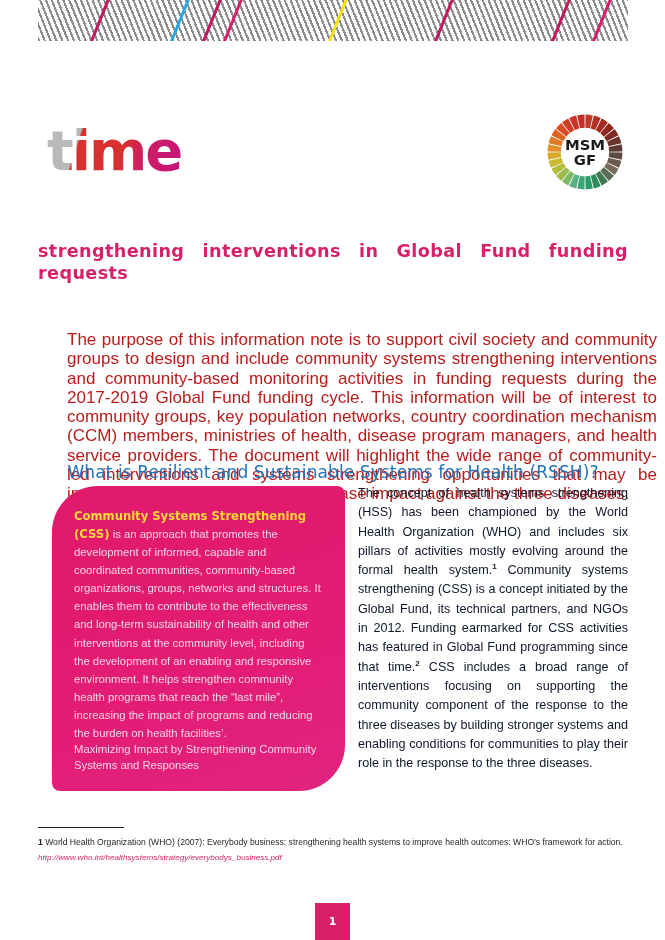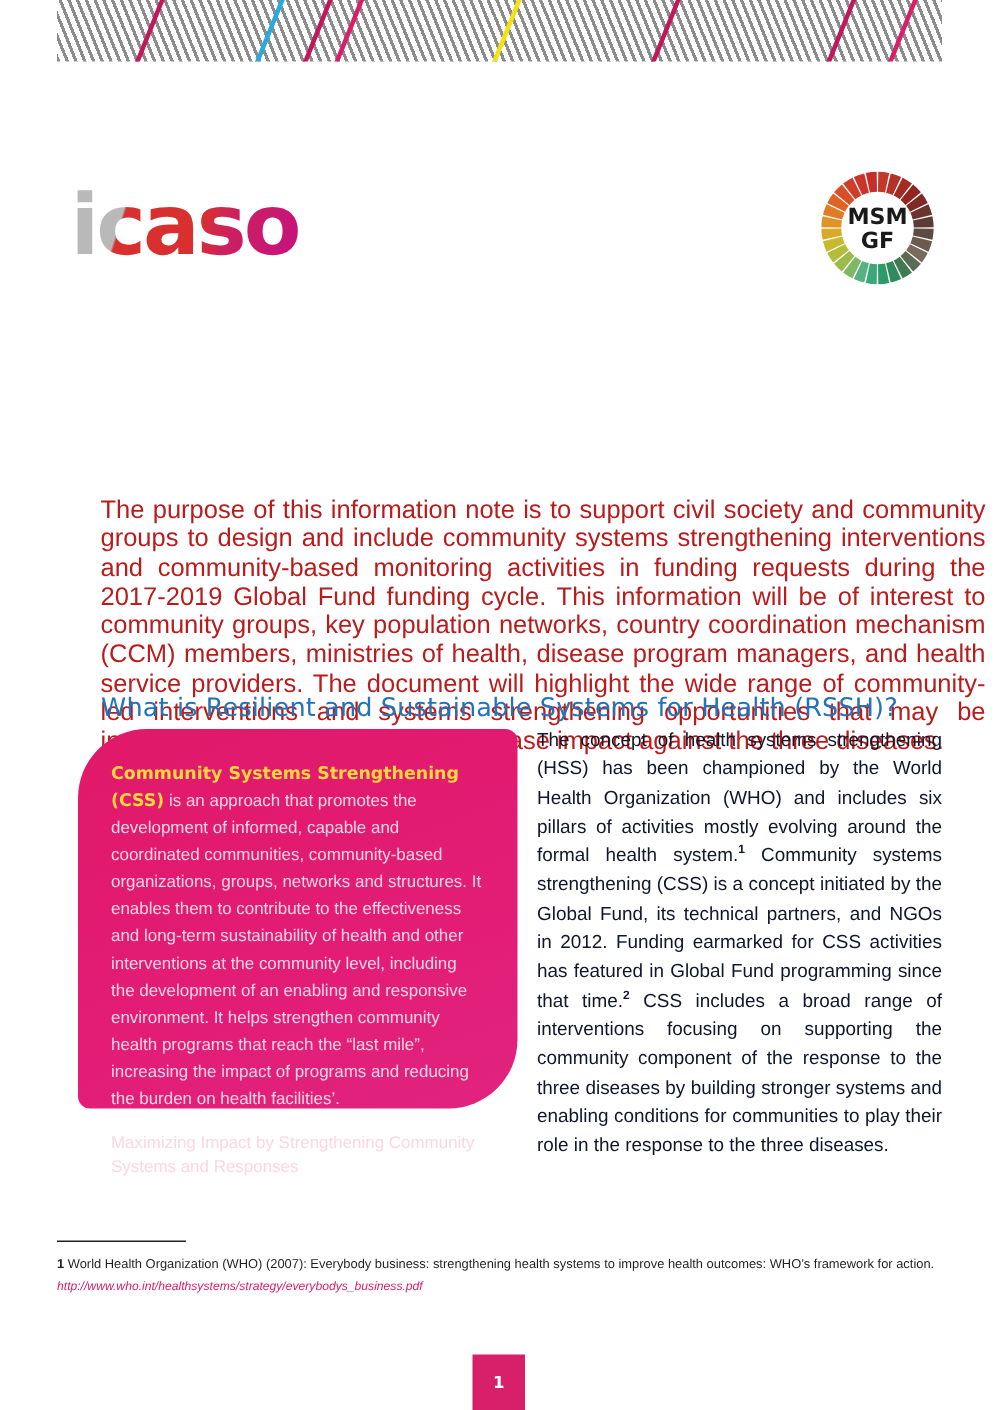--- a/index.html
+++ b/index.html
@@ -91,21 +91,21 @@
     font-weight: 400;
     font-size: 17px;
     color: #2273b8;
     letter-spacing: 0.1px;
     text-align: center;
   }
 
   
   .callout {
     position: absolute;
-    left: 52px; top: 486px; width: 293px; height: 253px;
+    left: 52px; top: 486px; width: 293px; height: 305px;
     background: #e5196c;
     background: linear-gradient(160deg, #e01969 0%, #e31c76 60%, #e0247f 100%);
     border-radius: 46px 8px 46px 8px;
     padding: 20px 22px 32px 22px;
   }
   .callout-heading {
     color: #ffd93b;
     font-family: "DejaVu Sans", sans-serif;
     font-weight: 700;
     font-size: 11.6px;
@@ -115,21 +115,20 @@
   .callout-body {
     color: #fbd6e4;
     font-size: 11.3px;
     line-height: 16.1px;
     display: inline;
   }
   .callout-source {
     color: #fbd6e4;
     font-size: 11.3px;
     line-height: 16.1px;
-    margin-top: 13px;
   }
   .callout-url {
     color: #f7b9d2;
     font-size: 8.3px;
     line-height: 13px;
     font-style: italic;
     margin-top: 6px;
     word-break: break-all;
   }
 
@@ -191,21 +190,21 @@
     <div class="stripe-accent" style="background: rgb(194, 24, 91); left: 172px;"></div>
     <div class="stripe-accent" style="background: rgb(216, 31, 106); left: 193px;"></div>
     <div class="stripe-accent" style="background: rgb(244, 225, 20); left: 298px;"></div>
     <div class="stripe-accent" style="background: rgb(194, 24, 91); left: 404px;"></div>
     <div class="stripe-accent" style="background: rgb(194, 24, 91); left: 521px;"></div>
     <div class="stripe-accent" style="background: rgb(216, 31, 106); left: 562px;"></div>
     <div class="stripe-accent" style="background: rgb(41, 169, 225); left: 600px;"></div>
   </div>
 
 <div class="logo-row">
-  <div class="icaso-logo">icaso</div>
+  <div class="icaso-logo">time</div>
 
   <div class="msmgf-logo">
     <svg width="78" height="78" viewBox="0 0 100 100" aria-hidden="true">
       <g id="msmgf-ring">
           <path d="M50.43,19.00L50.67,2.00A48,48 0 0 1 60.03,3.06L56.48,19.68A31,31 0 0 0 50.43,19.00Z" fill="#c0392b"></path>
           <path d="M57.32,19.88L61.33,3.36A48,48 0 0 1 70.22,6.47L63.06,21.88A31,31 0 0 0 57.32,19.88Z" fill="#b53228"></path>
           <path d="M63.84,22.26L71.43,7.05A48,48 0 0 1 79.40,12.06L68.99,25.50A31,31 0 0 0 63.84,22.26Z" fill="#a42a22"></path>
           <path d="M69.66,26.04L80.45,12.89A48,48 0 0 1 87.11,19.55L73.96,30.34A31,31 0 0 0 69.66,26.04Z" fill="#932520"></path>
           <path d="M74.50,31.01L87.94,20.60A48,48 0 0 1 92.95,28.57L77.74,36.16A31,31 0 0 0 74.50,31.01Z" fill="#7e2a25"></path>
           <path d="M78.12,36.94L93.53,29.78A48,48 0 0 1 96.64,38.67L80.12,42.68A31,31 0 0 0 78.12,36.94Z" fill="#6b332e"></path>
@@ -233,20 +232,21 @@
           <path d="M43.52,19.68L39.97,3.06A48,48 0 0 1 49.33,2.00L49.57,19.00A31,31 0 0 0 43.52,19.68Z" fill="#c52e2a"></path>
         </g>
       <circle cx="50" cy="50" r="30" fill="#ffffff"></circle>
       <text x="50" y="47" text-anchor="middle" font-family="DejaVu Sans, sans-serif" font-weight="700" font-size="19" fill="#1a1a1a">MSM</text>
       <text x="50" y="67" text-anchor="middle" font-family="DejaVu Sans, sans-serif" font-weight="700" font-size="19" fill="#1a1a1a">GF</text>
     </svg>
   </div>
 </div>
 
 <div class="doc-title">
+  <span class="l2">strengthening interventions in Global Fund funding requests</span>
 </div>
 
 <p class="intro">The purpose of this information note is to support civil society and community groups to design and include community systems strengthening interventions and community-based monitoring activities in funding requests during the 2017-2019 Global Fund funding cycle. This information will be of interest to community groups, key population networks, country coordination mechanism (CCM) members, ministries of health, disease program managers, and health service providers. The document will highlight the wide range of community-led interventions and systems strengthening opportunities that may be included in funding requests to increase impact against the three diseases.</p>
 
 <h2 class="section-heading">What is Resilient and Sustainable Systems for Health (RSSH)?</h2>
 
 <div class="callout">
   <div>
     <span class="callout-heading">Community Systems Strengthening (CSS)</span><span class="callout-body"> is an approach that promotes the development of informed, capable and coordinated communities, community-based organizations, groups, networks and structures. It enables them to contribute to the effectiveness and long-term sustainability of health and other interventions at the community level, including the development of an enabling and responsive environment. It helps strengthen community health programs that reach the “last mile”, increasing the impact of programs and reducing the burden on health facilities’.</span>
   </div>

